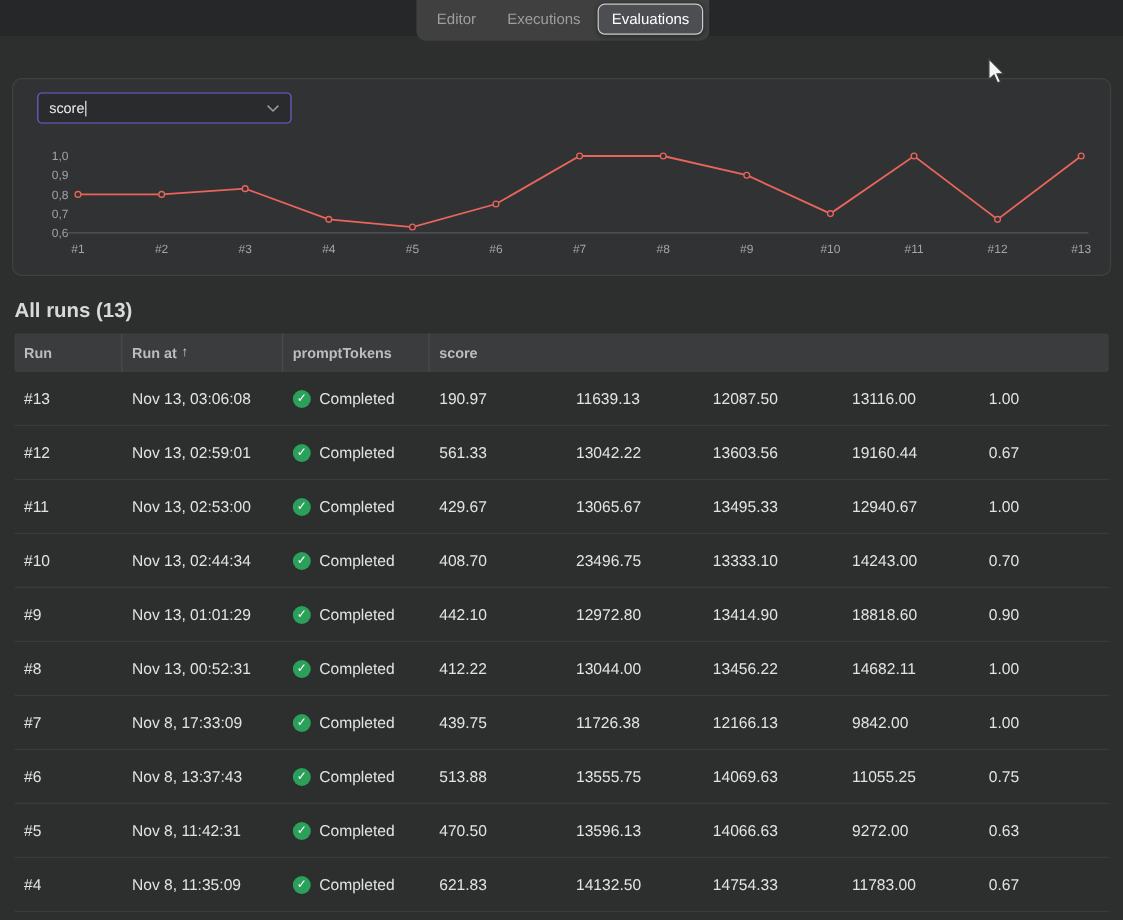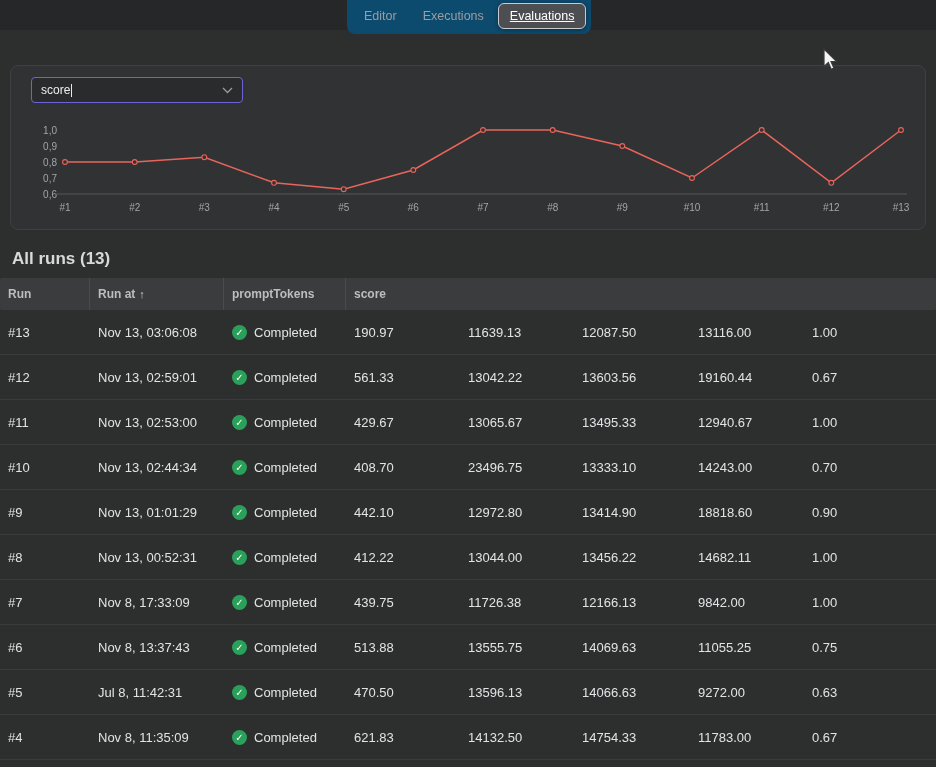--- a/index.html
+++ b/index.html
@@ -7,51 +7,50 @@
   body {
     width:936px; height:767px; overflow:hidden; position:relative;
     background:#2d2e2e;
     font-family:"Liberation Sans","DejaVu Sans",sans-serif;
   }
   
   .topstrip { height:30px; background:#262728; position:relative; }
   .tabbar {
     position:absolute; left:347px; top:0;
     display:flex; align-items:center; gap:2px;
-    background:#0c4a6e; border-radius:0 0 8px 8px; padding:3px 5px 5px;
+    background:#404040; border-radius:0 0 8px 8px; padding:3px 5px 5px;
   }
   .tab {
     font-size:12.5px; color:#9d9ea1; padding:5px 11px; border-radius:6px;
     border:1px solid transparent; background:transparent; white-space:nowrap;
     font-family:inherit; cursor:default;
   }
   .tab.active {
     background:#4d4e51; color:#ffffff; border-color:#c9cacc;
     box-shadow:0 1px 4px rgba(0,0,0,.35);
-    text-decoration:underline;
   }
   
   .panel {
     margin:35px 10px 0; width:916px; height:165px;
     background:#313234; border:1px solid #3f4042; border-radius:8px;
     position:relative;
   }
   .select {
     position:absolute; left:20px; top:11px; width:212px; height:26px;
     background:#2a2b2d; border:1.5px solid #6c63d8; border-radius:4px;
     display:flex; align-items:center; padding:0 9px;
   }
   .select-text { font-size:12px; color:#ededee; }
   .caret-bar { width:1px; height:13px; background:#e8e8e8; margin-left:1px; }
   .chev { margin-left:auto; display:flex; }
   #chart { position:absolute; left:0; top:50px; }
   #chart text.tick { fill:#a3a4a7; font-size:10px; font-family:"Liberation Sans",sans-serif; }
   
   h2.runs-title { margin:19px 16px 9px 12px; font-size:17px; font-weight:700; color:#d8d9da; }
-  .table { margin:0 0; }
+  .table { margin:0 12px; }
   .thead, .tr {
     display:grid;
     grid-template-columns:90px 134px 122px 114px 114px 116px 114px 1fr;
   }
   .thead { background:#3b3c3e; height:32px; align-items:center; border-radius:2px; }
   .th {
     font-size:12px; font-weight:700; color:#bcbdc0; padding-left:8px;
     height:100%; display:flex; align-items:center;
     border-right:1px solid #4a4b4d;
   }
@@ -233,21 +232,21 @@
           <span>Completed</span>
         </div>
         <div class="td">513.88</div>
         <div class="td">13555.75</div>
         <div class="td">14069.63</div>
         <div class="td">11055.25</div>
         <div class="td">0.75</div>
       </div>
       <div class="tr">
         <div class="td">#5</div>
-        <div class="td">Jul 8, 11:42:31</div>
+        <div class="td">Nov 8, 11:42:31</div>
         <div class="td">
           <span class="badge" style="background: rgb(42, 160, 90);">✓</span>
           <span>Completed</span>
         </div>
         <div class="td">470.50</div>
         <div class="td">13596.13</div>
         <div class="td">14066.63</div>
         <div class="td">9272.00</div>
         <div class="td">0.63</div>
       </div>

